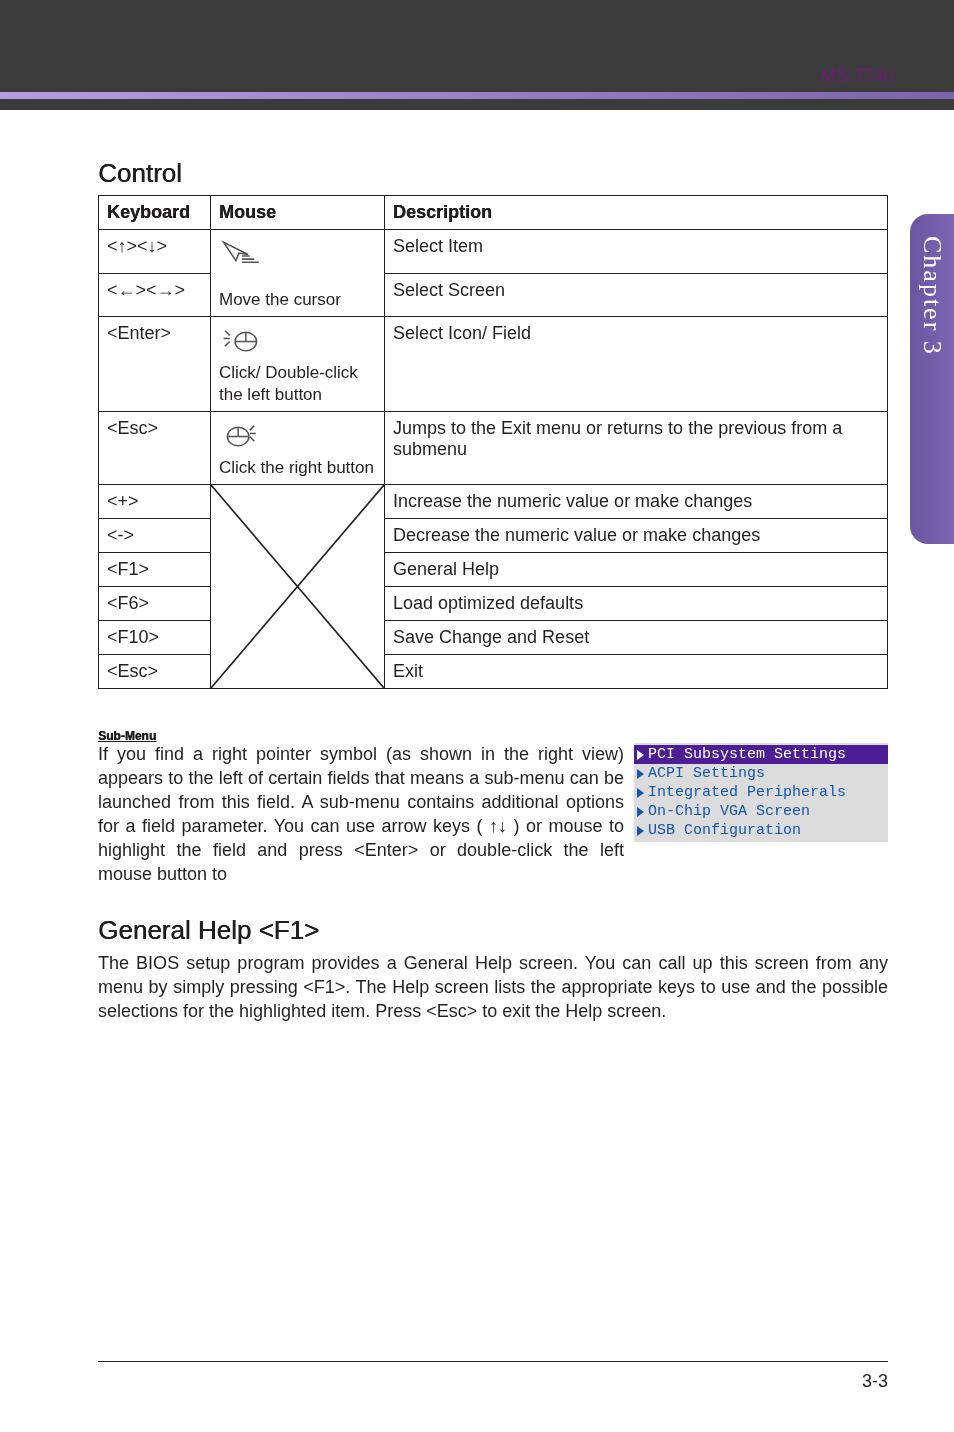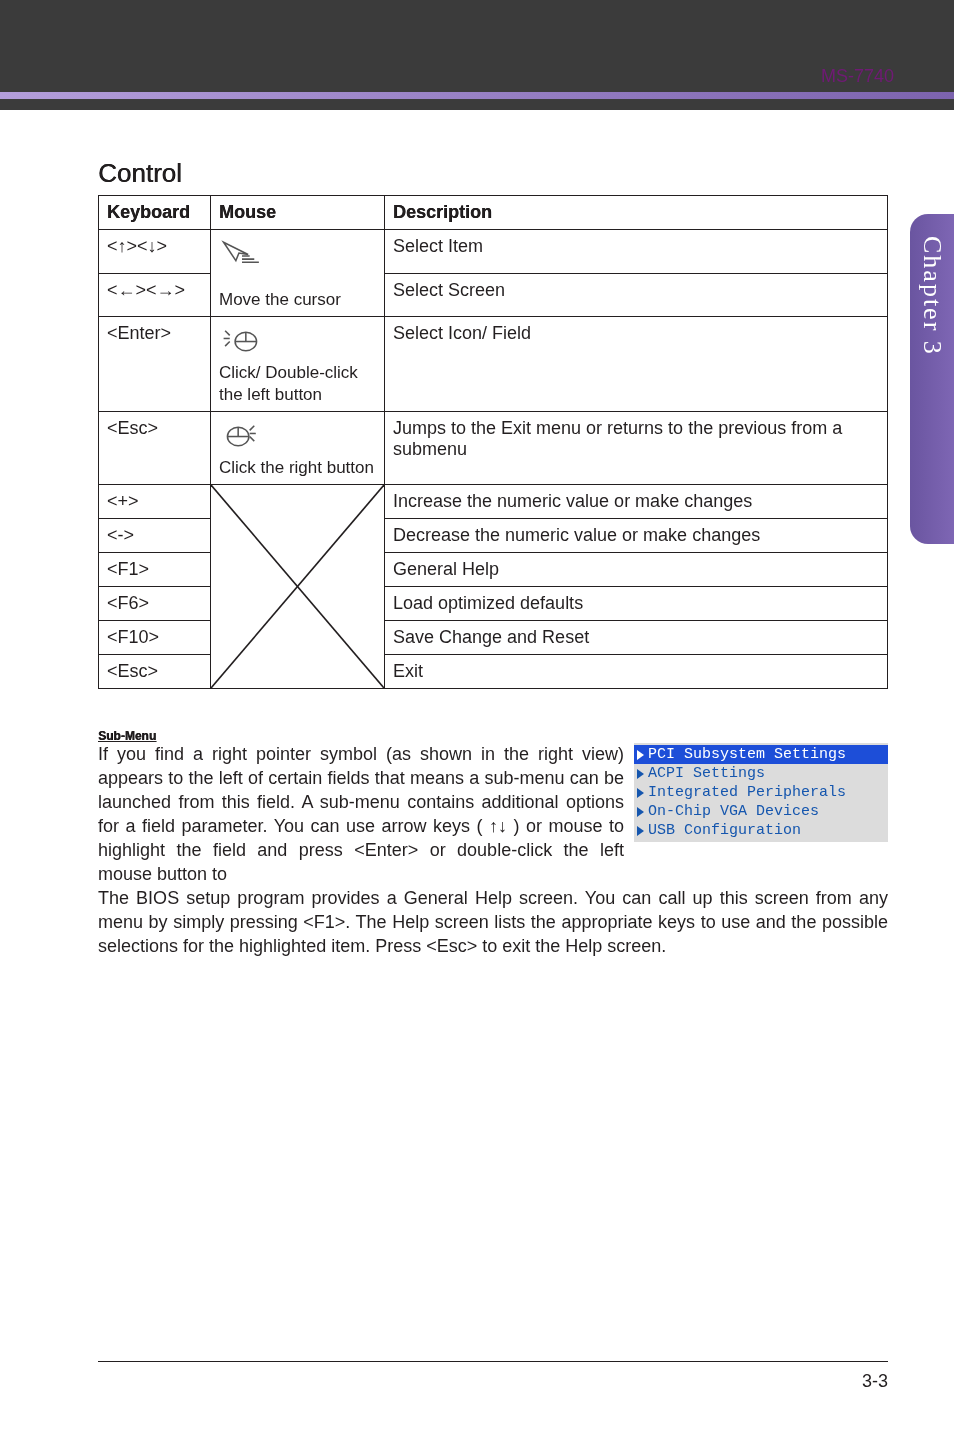--- a/index.html
+++ b/index.html
@@ -21,21 +21,21 @@
   col.c2 { width: 174px; }
   .mouse-cell { height:58px; position:relative; }
   .icon-svg { width:46px; height:34px; }
   .small-note { font-size:17px; line-height:1.25; }
   .nobox { position:relative; }
   .diag-svg { position:absolute; inset:0; width:100%; height:100%; }
   .paragraph { font-size:18px; line-height:1.33; text-align:justify; }
   .float-box { float:right; width:254px; margin-left:10px; margin-bottom:2px; }
   .menu-box { background:#dcdcdc; padding:2px 0; font-family:'Courier New',monospace; font-size:15px; }
   .menu-row { display:flex; align-items:center; padding:1px 5px 1px 3px; gap:4px; color:#1556ae; }
-  .menu-row.hl { background:#1d4ed8; color:#fff; }
+  .menu-row.hl { background:#4c1d95; color:#fff; }
   .tri { width:0; height:0; border-top:5px solid transparent; border-bottom:5px solid transparent; border-left:7px solid currentColor; flex:none; }
   .rule { position:absolute; left:98px; right:66px; bottom:70px; height:1.5px; background:#231f20; }
   .pagenum { position:absolute; right:66px; bottom:40px; font-size:18px; }
   .kbd-ar { font-family: Arial, sans-serif; }
 </style>
 </head>
 <body>
 
 <div class="page">
 
@@ -158,31 +158,32 @@
         <div class="menu-row">
             <span class="tri"></span>
             <span>ACPI Settings</span>
           </div>
         <div class="menu-row">
             <span class="tri"></span>
             <span>Integrated Peripherals</span>
           </div>
         <div class="menu-row">
             <span class="tri"></span>
-            <span>On-Chip VGA Devices</span>
+            <span>On-Chip VGA Screen</span>
           </div>
         <div class="menu-row">
             <span class="tri"></span>
             <span>USB Configuration</span>
           </div>
       </div>
     </div>
 
     <p class="paragraph">If you find a right pointer symbol (as shown in the right view) appears to the left of certain fields that means a sub-menu can be launched from this field. A sub-menu contains additional options for a field parameter. You can use arrow keys ( ↑↓ ) or mouse to highlight the field and press &lt;Enter&gt; or double-click the left mouse button to</p>
 
+    <h2 class="sec" style="margin-top:28px;">General Help &lt;F1&gt;</h2>
     <p class="paragraph">The BIOS setup program provides a General  Help screen. You can call up this screen from any menu by simply pressing &lt;F1&gt;. The Help screen lists the appropriate keys to use and the possible selections for the highlighted item. Press &lt;Esc&gt; to exit the Help screen.</p>
 
   </div>
 
   <div class="rule"></div>
   <div class="pagenum">3-3</div>
 
 </div>
 
 </body></html>

